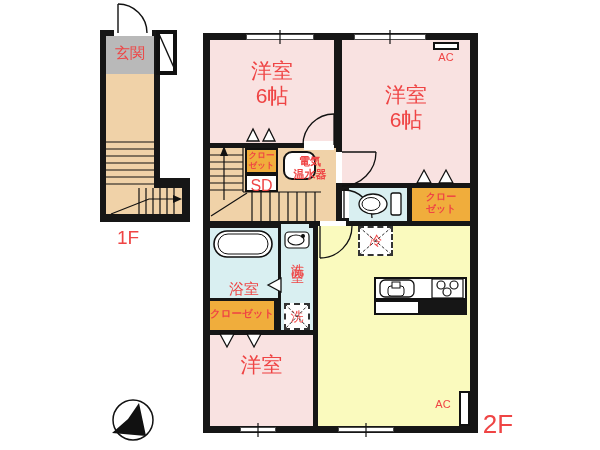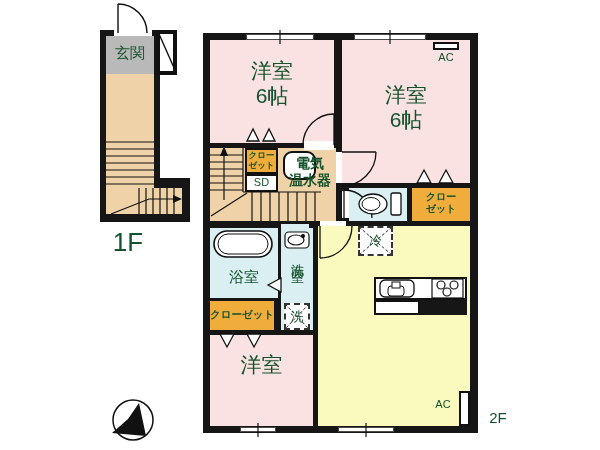--- a/index.html
+++ b/index.html
@@ -6,41 +6,41 @@
   #stage{position:relative;width:600px;height:450px;background:#ffffff;overflow:hidden;
          font-family:"Liberation Sans","DejaVu Sans",sans-serif;color:#111;}
   .abs{position:absolute;box-sizing:border-box;}
   .wall{background:#161616;}
   .room{background:#f9e2e1;}
   .hall{background:#f0d2a8;}
   .wet{background:#d9eff1;}
   .closet{background:#f0ad3c;}
   .ldk{background:#fafabe;}
   .genkan{background:#b9b9b9;}
-  .lbl{position:absolute;text-align:center;line-height:1.2;white-space:pre;color:#14532d;}
+  .lbl{position:absolute;text-align:center;line-height:1.2;white-space:pre;color:#ef4444;}
   .b2{border:2px solid #111;background:#fff;}
   .dash{border:2px dashed #333;background:#fff;}
   .window{position:absolute;background:#fff;border:1px solid #4a4a4a;box-sizing:border-box;}
   svg{position:absolute;left:0;top:0;}
 </style>
 </head>
 <body>
 
 <div id="stage">
 
   <div class="abs wall" style="left:100px;top:30px;width:60px;height:192px;"></div>
   <div class="abs wall" style="left:100px;top:178px;width:90px;height:44px;"></div>
   <div class="abs genkan" style="left:106px;top:36px;width:48px;height:38px;"></div>
   <div class="abs hall" style="left:106px;top:74px;width:48px;height:140px;"></div>
   <div class="abs hall" style="left:106px;top:188px;width:76px;height:26px;"></div>
 
   <div class="abs" style="left:114px;top:30px;width:38px;height:6px;background:#fff;"></div>
   <div class="abs" style="left:156px;top:30px;width:21px;height:45px;background:#fff;border:4px solid #111;"></div>
   <div class="lbl" style="left:106px;top:44px;width:48px;font-size:15px;">玄関</div>
-  <div class="lbl" style="left:108px;top:227px;width:40px;font-size:26px;">1F</div>
+  <div class="lbl" style="left:108px;top:227px;width:40px;font-size:19px;">1F</div>
 
   <div class="abs wall" style="left:203px;top:33px;width:275px;height:400px;"></div>
 
   <div class="abs room" style="left:210px;top:40px;width:124px;height:103px;"></div>
   <div class="abs room" style="left:342px;top:40px;width:128px;height:143px;"></div>
   <div class="abs hall" style="left:210px;top:148px;width:126px;height:73px;"></div>
   <div class="abs wet" style="left:349px;top:188px;width:58px;height:33px;"></div>
   <div class="abs closet" style="left:412px;top:188px;width:58px;height:33px;"></div>
   <div class="abs wet" style="left:210px;top:228px;width:68px;height:70px;"></div>
   <div class="abs wet" style="left:281px;top:228px;width:32px;height:102px;"></div>
@@ -68,32 +68,32 @@
   <div class="abs dash" style="left:284px;top:303px;width:26px;height:27px;"></div>
 
   <div class="window" style="left:246px;top:34px;width:68px;height:6px;"></div>
   <div class="window" style="left:354px;top:34px;width:72px;height:6px;"></div>
   <div class="window" style="left:240px;top:427px;width:36px;height:5px;"></div>
   <div class="window" style="left:338px;top:427px;width:56px;height:5px;"></div>
 
   <div class="lbl" style="left:210px;top:58px;width:124px;font-size:21px;"><span>洋室</span><br><span>6帖</span></div>
   <div class="lbl" style="left:342px;top:82px;width:128px;font-size:21px;"><span>洋室</span><br><span>6帖</span></div>
   <div class="lbl" style="left:210px;top:352px;width:103px;font-size:21px;"><span>洋室</span><br></div>
-  <div class="lbl" style="left:210px;top:268px;width:68px;font-size:15px;">浴室</div>
+  <div class="lbl" style="left:210px;top:280px;width:68px;font-size:15px;">浴室</div>
   <div class="lbl" style="left:289px;top:253px;width:16px;font-size:13px;writing-mode:vertical-rl;letter-spacing:3px;">洗面室</div>
   <div class="lbl" style="left:284px;top:309px;width:26px;font-size:13px;">洗</div>
   <div class="lbl" style="left:358px;top:233px;width:35px;font-size:13px;">冷</div>
   <div class="lbl" style="left:245px;top:150px;width:33px;font-size:8.5px;font-weight:bold;"><span>クロー</span><br><span>ゼット</span></div>
-  <div class="lbl" style="left:245px;top:176px;width:33px;font-size:11px;">SD</div>
-  <div class="lbl" style="left:283px;top:155px;width:54px;font-size:14px;font-weight:bold;"><span>電気</span><br><span>温水器</span></div>
+  <div class="lbl" style="left:245px;top:176px;width:33px;font-size:16px;">SD</div>
+  <div class="lbl" style="left:283px;top:155px;width:54px;font-size:11px;font-weight:bold;"><span>電気</span><br><span>温水器</span></div>
   <div class="lbl" style="left:412px;top:191px;width:58px;font-size:10px;font-weight:bold;"><span>クロー</span><br><span>ゼット</span></div>
-  <div class="lbl" style="left:210px;top:308px;width:64px;font-size:10.5px;font-weight:bold;">クローゼット</div>
+  <div class="lbl" style="left:210px;top:308px;width:64px;font-size:10.5px;font-weight:bold;font-family:Liberation Mono, monospace;">クローゼット</div>
   <div class="lbl" style="left:433px;top:51px;width:26px;font-size:11px;">AC</div>
   <div class="lbl" style="left:428px;top:398px;width:30px;font-size:11px;">AC</div>
-  <div class="lbl" style="left:478px;top:409px;width:40px;font-size:15px;">2F</div>
+  <div class="lbl" style="left:478px;top:409px;width:40px;font-size:26px;">2F</div>
 
   <svg width="600" height="450" viewBox="0 0 600 450">
 
     <g stroke="#111" stroke-width="1.4" fill="none">
       <line x1="118" y1="33" x2="118" y2="4"></line>
       <path d="M118 4 A29 29 0 0 1 147 33"></path>
       <line x1="159" y1="34" x2="175" y2="70"></line>
     </g>
 
     <g stroke="#111" stroke-width="1.2">

